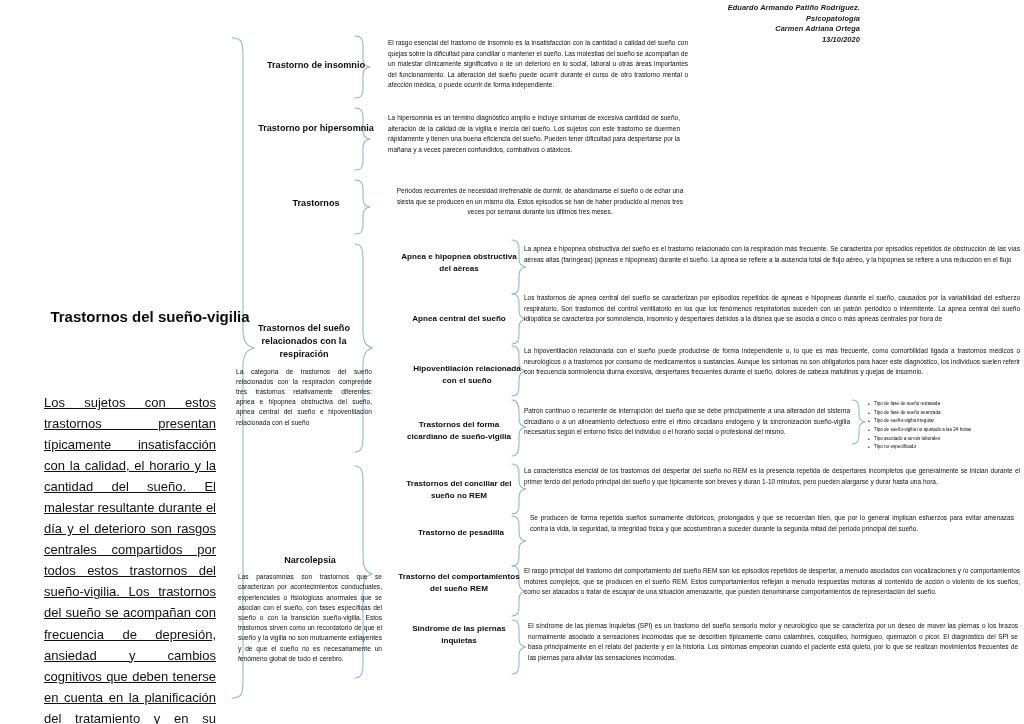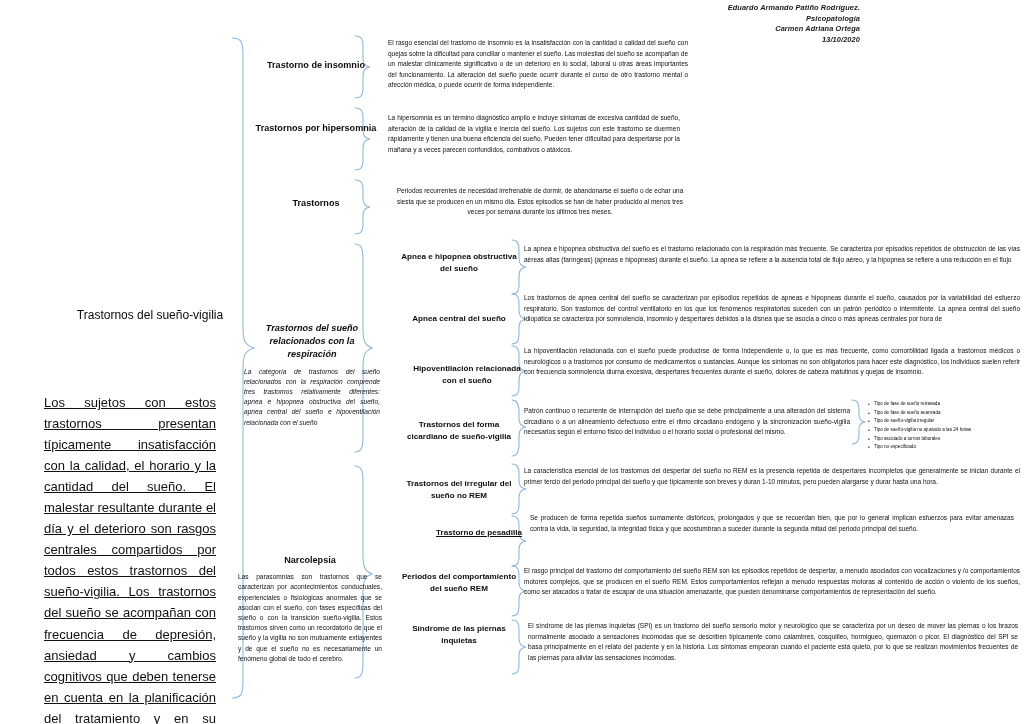--- a/index.html
+++ b/index.html
@@ -43,22 +43,22 @@
     letter-spacing: .1px;
   }
 
   
   .root-title {
     position: absolute;
     left: 50px;
     top: 307px;
     width: 200px;
     text-align: center;
-    font-size: 12px;
-    font-weight: normal;
+    font-size: 15px;
+    font-weight: bold;
     line-height: 1.35;
     color: #0a0a0a;
   }
   .root-body {
     position: absolute;
     left: 44px;
     top: 392px;
     width: 172px;
     font-size: 13px;
     line-height: 1.62;
@@ -184,32 +184,32 @@
     <div>Carmen Adriana Ortega</div>
     <div>13/10/2020</div>
   </div>
 
   <div class="root-title">Trastornos del sueño-vigilia</div>
   <div class="root-body">Los sujetos con estos trastornos presentan típicamente insatisfacción con la calidad, el horario y la cantidad del sueño. El malestar resultante durante el día y el deterioro son rasgos centrales compartidos por todos estos trastornos del sueño-vigilia. Los trastornos del sueño se acompañan con frecuencia de depresión, ansiedad y cambios cognitivos que deben tenerse en cuenta en la planificación del tratamiento y en su manejo.</div>
 
   <div class="b1" style="left:252px; top:59px; width:128px;">Trastorno de insomnio</div>
   <div class="desc" style="left:388px; top:38px; width:300px;">El rasgo esencial del trastorno de insomnio es la insatisfacción con la cantidad o calidad del sueño con quejas sobre la dificultad para conciliar o mantener el sueño. Las molestias del sueño se acompañan de un malestar clínicamente significativo o de un deterioro en lo social, laboral u otras áreas importantes del funcionamiento. La alteración del sueño puede ocurrir durante el curso de otro trastorno mental o afección médica, o puede ocurrir de forma independiente.</div>
 
-  <div class="b1" style="left:252px; top:122px; width:128px;">Trastornos por hipersomnia</div>
+  <div class="b1" style="left:252px; top:122px; width:128px;">Trastorno por hipersomnia</div>
   <div class="desc" style="left:388px; top:113px; width:292px;">La hipersomnia es un término diagnóstico amplio e incluye síntomas de excesiva cantidad de sueño, alteración de la calidad de la vigilia e inercia del sueño. Los sujetos con este trastorno se duermen rápidamente y tienen una buena eficiencia del sueño. Pueden tener dificultad para despertarse por la mañana y a veces parecen confundidos, combativos o atáxicos.</div>
 
   <div class="b1" style="left:252px; top:197px; width:128px;">Trastornos</div>
   <div class="desc-c" style="left:396px; top:186px; width:288px;">Periodos recurrentes de necesidad irrefrenable de dormir, de abandonarse el sueño o de echar una siesta que se producen en un mismo día. Estos episodios se han de haber producido al menos tres veces por semana durante los últimos tres meses.</div>
 
-  <div class="b1" style="left:244px; top:322px; width:136px;font-style:italic;">
+  <div class="b1" style="left:236px; top:322px; width:136px;">
     <div>Trastornos del sueño relacionados con la respiración</div>
     <div class="b1-sub">La categoría de trastornos del sueño relacionados con la respiración comprende tres trastornos relativamente diferentes: apnea e hipopnea obstructiva del sueño, apnea central del sueño e hipoventilación relacionada con el sueño</div>
   </div>
 
-  <div class="b2" style="left:398px; top:251px; width:122px;">Apnea e hipopnea obstructiva del sueño</div>
+  <div class="b2" style="left:398px; top:251px; width:122px;">Apnea e hipopnea obstructiva del aéreas</div>
   <div class="desc" style="left:524px; top:244px; width:496px;">La apnea e hipopnea obstructiva del sueño es el trastorno relacionado con la respiración más frecuente. Se caracteriza por episodios repetidos de obstrucción de las vías aéreas altas (faríngeas) (apneas e hipopneas) durante el sueño. La apnea se refiere a la ausencia total de flujo aéreo, y la hipopnea se refiere a una reducción en el flujo</div>
 
   <div class="b2" style="left:398px; top:313px; width:122px;">Apnea central del sueño</div>
   <div class="desc" style="left:524px; top:293px; width:496px;">Los trastornos de apnea central del sueño se caracterizan por episodios repetidos de apneas e hipopneas durante el sueño, causados por la variabilidad del esfuerzo respiratorio. Son trastornos del control ventilatorio en los que los fenómenos respiratorios suceden con un patrón periódico o intermitente. La apnea central del sueño idiopática se caracteriza por somnolencia, insomnio y despertares debidos a la disnea que se asocia a cinco o más apneas centrales por hora de</div>
 
   <div class="b2" style="left:398px; top:363px; width:122px;margin-left:8px;">Hipoventilación relacionada con el sueño</div>
   <div class="desc" style="left:524px; top:346px; width:496px;">La hipoventilación relacionada con el sueño puede producirse de forma independiente o, lo que es más frecuente, como comorbilidad ligada a trastornos médicos o neurológicos o a trastornos por consumo de medicamentos o sustancias. Aunque los síntomas no son obligatorios para hacer este diagnóstico, los individuos suelen referir con frecuencia somnolencia diurna excesiva, despertares frecuentes durante el sueño, dolores de cabeza matutinos y quejas de insomnio.</div>
 
   <div class="b2" style="left:398px; top:419px; width:122px;">Trastornos del forma cicardiano de sueño-vigilia</div>
   <div class="desc" style="left:524px; top:406px; width:326px;">Patrón continuo o recurrente de interrupción del sueño que se debe principalmente a una alteración del sistema circadiano o a un alineamiento defectuoso entre el ritmo circadiano endógeno y la sincronización sueño-vigilia necesarios según el entorno físico del individuo o el horario social o profesional del mismo.</div>
@@ -239,25 +239,25 @@
       <span class="dot">•</span>
       <span class="txt">Tipo no especificado</span>
     </div>
   </div>
 
   <div class="b1" style="left:238px; top:554px; width:144px;">
     <div>Narcolepsia</div>
     <div class="b1-sub">Las parasomnias son trastornos que se caracterizan por acontecimientos conductuales, experienciales o fisiológicas anormales que se asocian con el sueño, con fases específicas del sueño o con la transición sueño-vigilia. Estos trastornos sirven como un recordatorio de que el sueño y la vigilia no son mutuamente extiayentes y de que el sueño no es necesariamente un fenómeno global de todo el cerebro.</div>
   </div>
 
-  <div class="b2" style="left:398px; top:478px; width:122px;">Trastornos del irregular del sueño no REM</div>
+  <div class="b2" style="left:398px; top:478px; width:122px;">Trastornos del conciliar del sueño no REM</div>
   <div class="desc" style="left:524px; top:466px; width:496px;">La característica esencial de los trastornos del despertar del sueño no REM es la presencia repetida de despertares incompletos que generalmente se inician durante el primer tercio del periodo principal del sueño y que típicamente son breves y duran 1-10 minutos, pero pueden alargarse y durar hasta una hora.</div>
 
-  <div class="b2" style="left:418px; top:527px; width:122px;text-decoration:underline;">Trastorno de pesadilla</div>
+  <div class="b2" style="left:400px; top:527px; width:122px;">Trastorno de pesadilla</div>
   <div class="desc" style="left:530px; top:513px; width:484px;">Se producen de forma repetida sueños sumamente disfóricos, prolongados y que se recuerdan bien, que por lo general implican esfuerzos para evitar amenazas contra la vida, la seguridad, la integridad física y que acostumbran a suceder durante la segunda mitad del periodo principal del sueño.</div>
 
-  <div class="b2" style="left:398px; top:571px; width:122px;">Periodos del comportamiento del sueño REM</div>
+  <div class="b2" style="left:398px; top:571px; width:122px;">Trastorno del comportamientos del sueño REM</div>
   <div class="desc" style="left:524px; top:566px; width:496px;">El rasgo principal del trastorno del comportamiento del sueño REM son los episodios repetidos de despertar, a menudo asociados con vocalizaciones y /o comportamientos motores complejos, que se producen en el sueño REM. Estos comportamientos reflejan a menudo respuestas motoras al contenido de acción o violento de los sueños, como ser atacados o tratar de escapar de una situación amenazante, que pueden denominarse comportamientos de representación del sueño.</div>
 
   <div class="b2" style="left:398px; top:623px; width:122px;">Síndrome de las piernas inquietas</div>
   <div class="desc" style="left:528px; top:621px; width:490px;">El síndrome de las piernas inquietas (SPI) es un trastorno del sueño sensorio motor y neurológico que se caracteriza por un deseo de mover las piernas o los brazos normalmente asociado a sensaciones incómodas que se describen típicamente como calambres, cosquilleo, hormigueo, quemazón o picor. El diagnóstico del SPI se basa principalmente en el relato del paciente y en la historia. Los síntomas empeoran cuando el paciente está quieto, por lo que se realizan movimientos frecuentes de las piernas para aliviar las sensaciones incómodas.</div>
 
 </div>
 
 </body></html>

